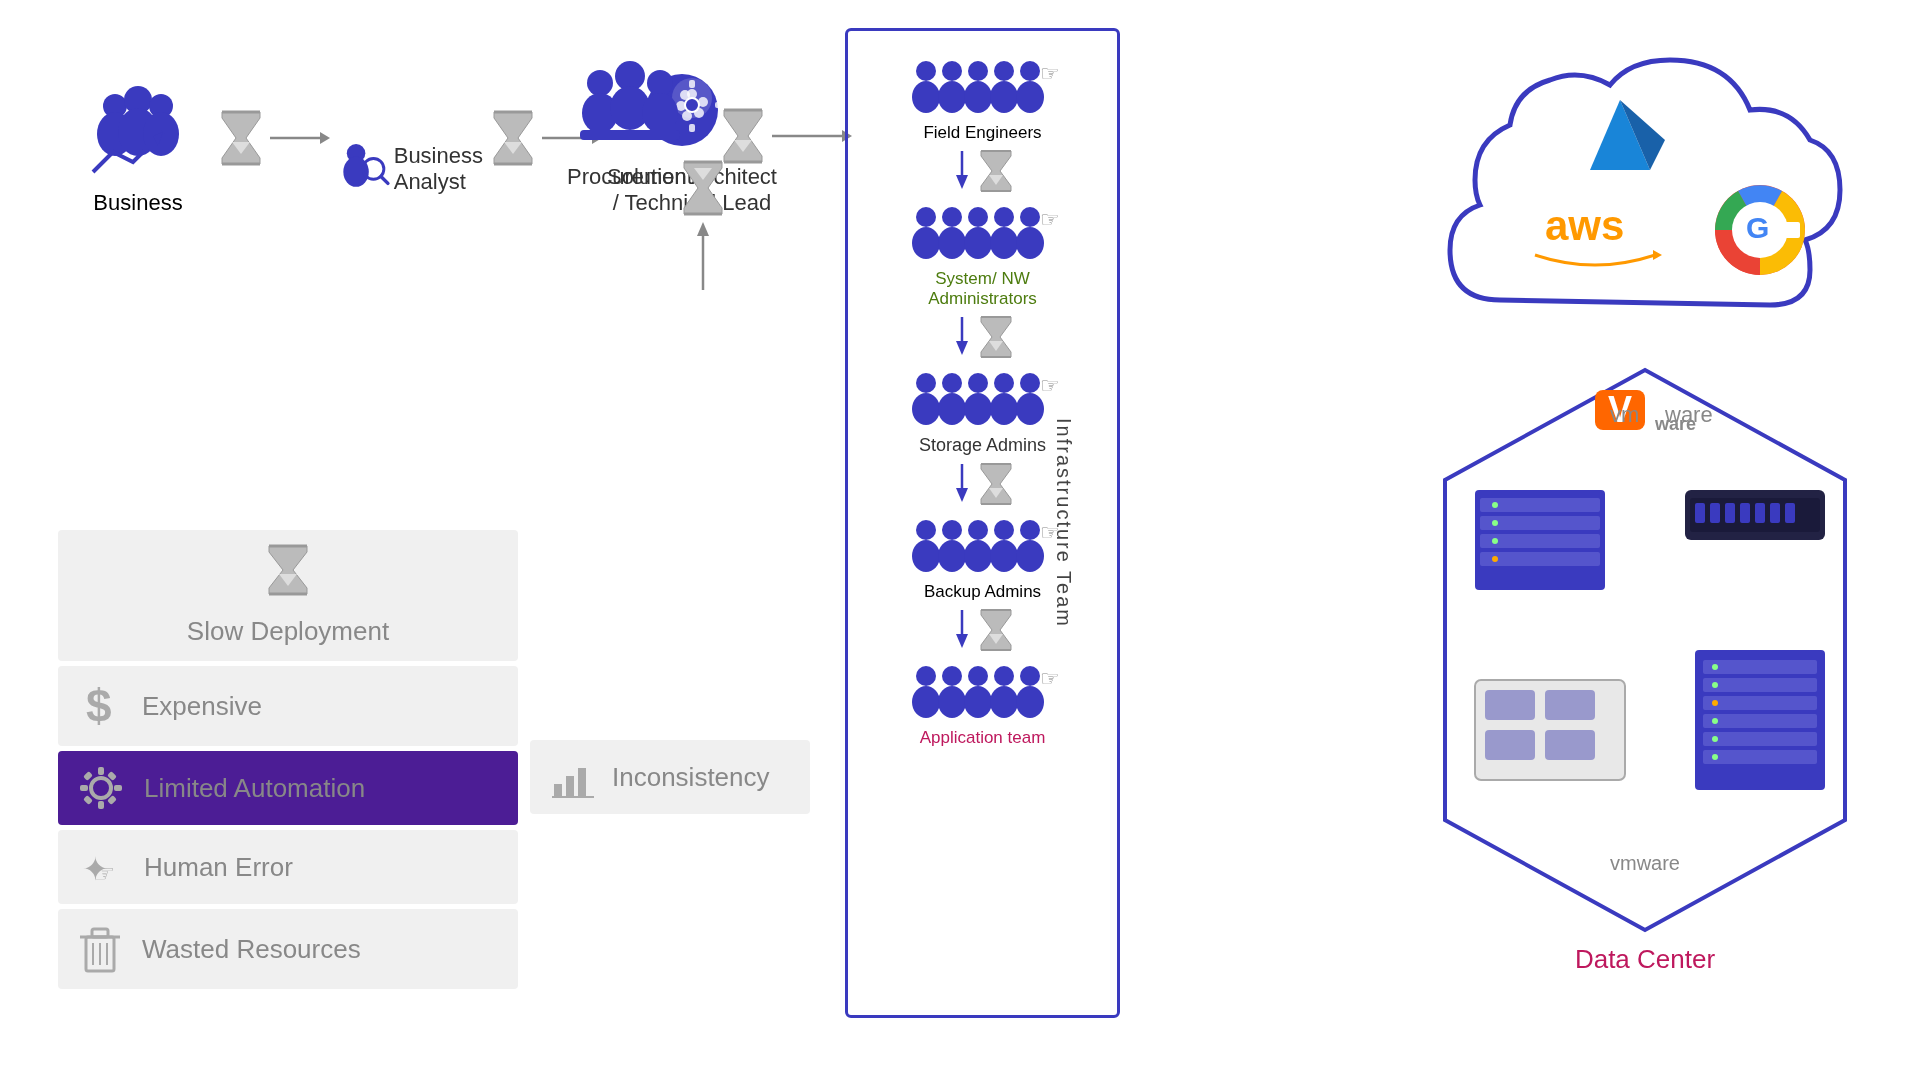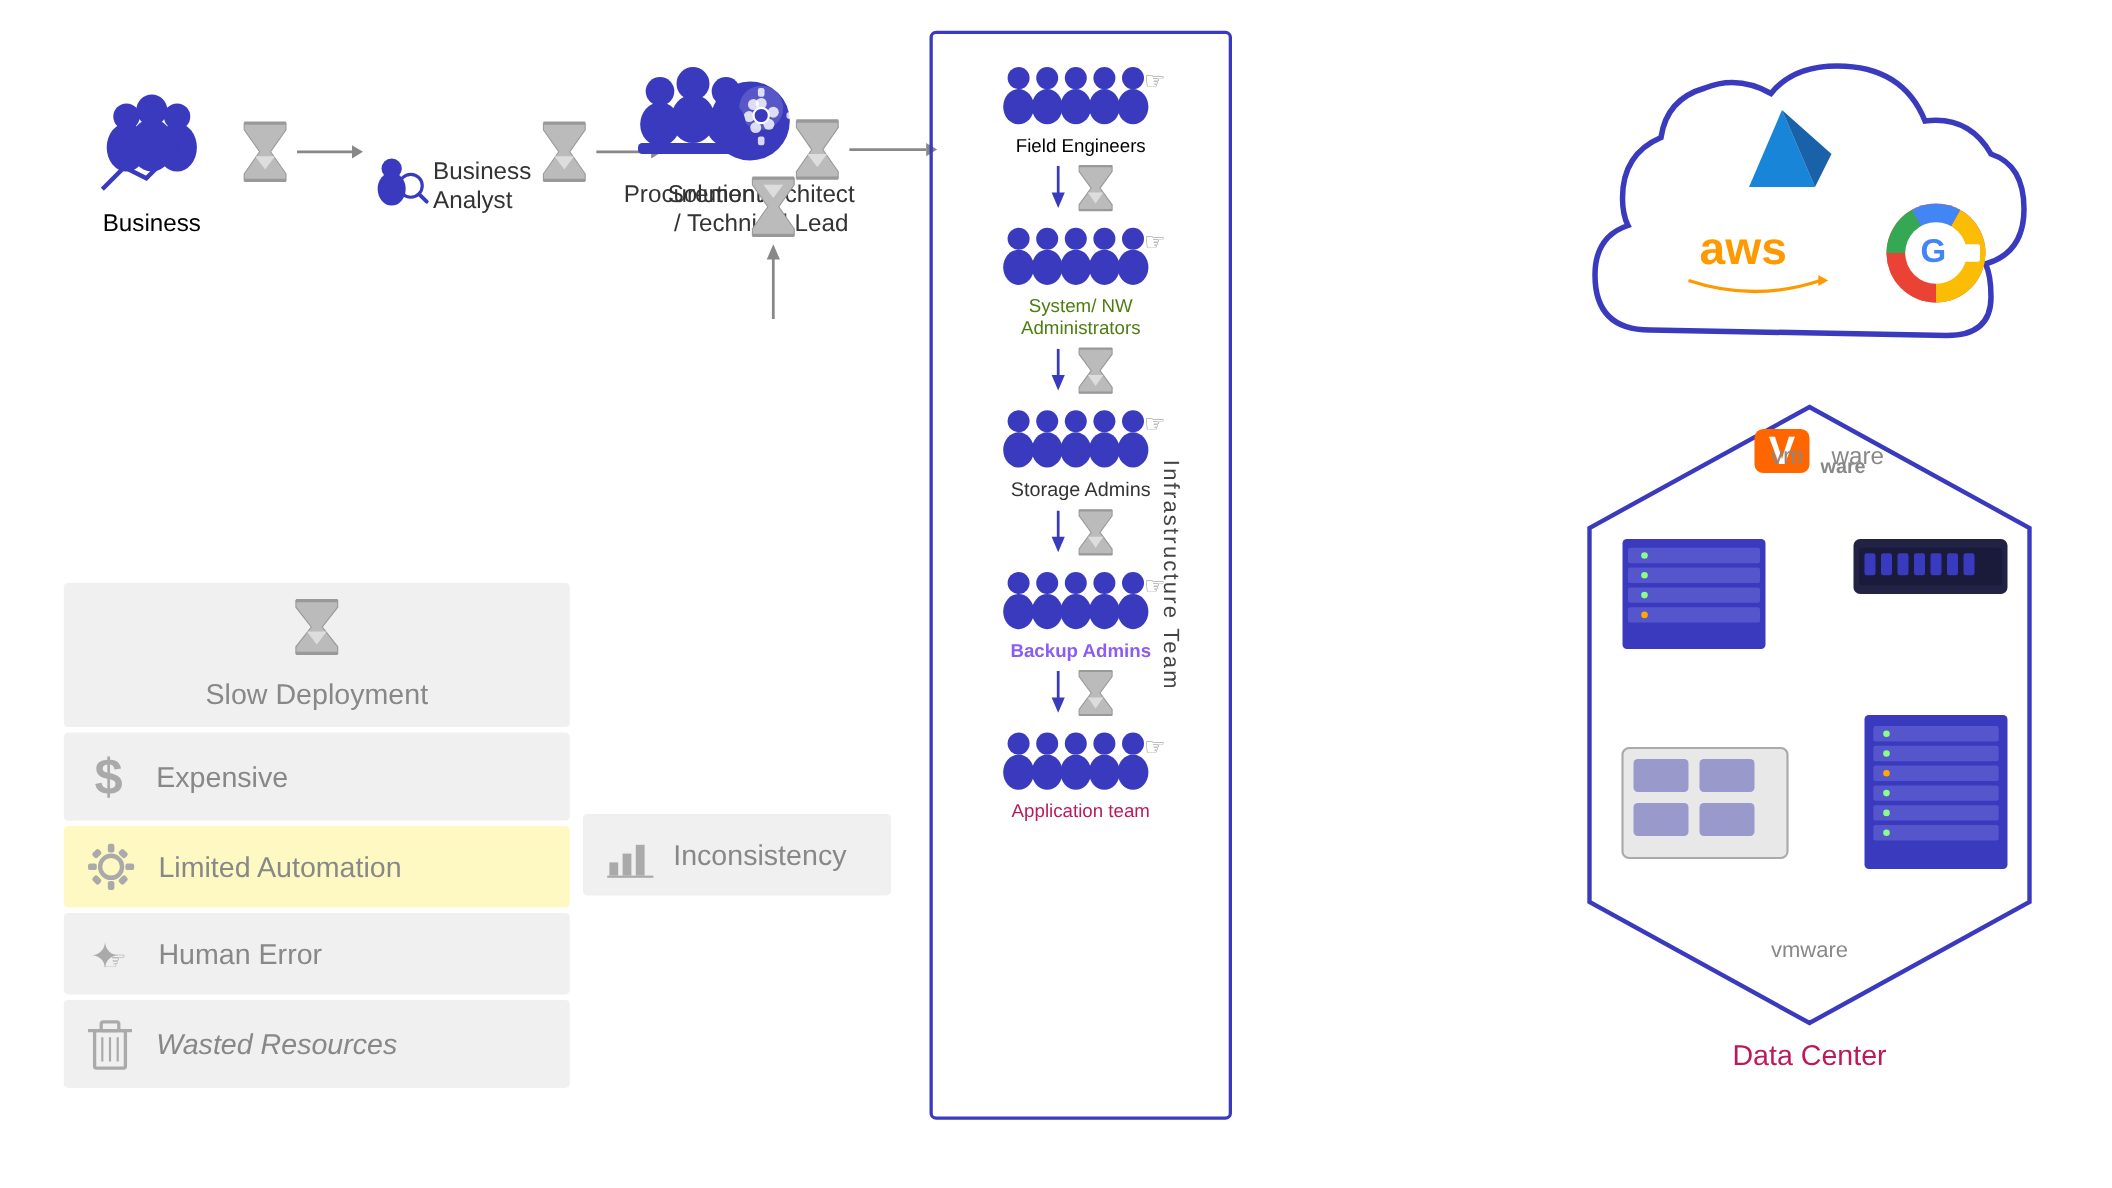--- a/index.html
+++ b/index.html
@@ -156,21 +156,21 @@
     <span style="font-size:26px;color:#888;">Slow Deployment</span>
   </div>
 
   <div style="display:flex;align-items:center;gap:20px;padding:14px 20px;margin-bottom:5px;background:#f0f0f0;border-radius:4px;">
     <svg width="44" height="52" viewBox="0 0 44 52">
       <text x="8" y="42" font-size="46" fill="#aaa" font-weight="bold">$</text>
     </svg>
     <span style="font-size:26px;color:#888;">Expensive</span>
   </div>
 
-  <div style="display:flex;align-items:center;gap:20px;padding:14px 20px;margin-bottom:5px;background:#fef9c3;border-radius:4px;">
+  <div style="display:flex;align-items:center;gap:20px;padding:14px 20px;margin-bottom:5px;background:#4c1d95;border-radius:4px;">
     <svg width="46" height="46" viewBox="0 0 46 46">
       <circle cx="23" cy="23" r="10" fill="none" stroke="#aaa" stroke-width="4"></circle>
       <rect x="20" y="2" width="6" height="8" rx="2" fill="#aaa"></rect>
       <rect x="20" y="36" width="6" height="8" rx="2" fill="#aaa"></rect>
       <rect x="2" y="20" width="8" height="6" rx="2" fill="#aaa"></rect>
       <rect x="36" y="20" width="8" height="6" rx="2" fill="#aaa"></rect>
       <rect x="7" y="7" width="6" height="8" rx="2" fill="#aaa" transform="rotate(45 10 11)"></rect>
       <rect x="31" y="7" width="6" height="8" rx="2" fill="#aaa" transform="rotate(-45 34 11)"></rect>
       <rect x="7" y="31" width="6" height="8" rx="2" fill="#aaa" transform="rotate(-45 10 35)"></rect>
       <rect x="31" y="31" width="6" height="8" rx="2" fill="#aaa" transform="rotate(45 34 35)"></rect>
@@ -180,21 +180,21 @@
 
   <div style="display:flex;align-items:center;gap:20px;padding:14px 20px;margin-bottom:5px;background:#f0f0f0;border-radius:4px;">
     <svg width="46" height="46" viewBox="0 0 46 46">
 
       <text x="4" y="36" font-size="32" fill="#aaa">✦</text>
       <text x="14" y="38" font-size="26" fill="#aaa">☞</text>
     </svg>
     <span style="font-size:26px;color:#888;">Human Error</span>
   </div>
 
-  <div style="display:flex;align-items:center;gap:20px;padding:14px 20px;margin-bottom:5px;background:#f0f0f0;border-radius:4px;font-style:italic;">
+  <div style="display:flex;align-items:center;gap:20px;padding:14px 20px;margin-bottom:5px;background:#f0f0f0;border-radius:4px;">
     <svg width="44" height="52" viewBox="0 0 44 52">
 
       <rect x="8" y="14" width="28" height="34" rx="2" fill="none" stroke="#aaa" stroke-width="3"></rect>
       <line x1="2" y1="14" x2="42" y2="14" stroke="#aaa" stroke-width="3"></line>
       <rect x="14" y="6" width="16" height="8" rx="2" fill="none" stroke="#aaa" stroke-width="3"></rect>
 
       <line x1="15" y1="20" x2="15" y2="42" stroke="#aaa" stroke-width="2"></line>
       <line x1="22" y1="20" x2="22" y2="42" stroke="#aaa" stroke-width="2"></line>
       <line x1="29" y1="20" x2="29" y2="42" stroke="#aaa" stroke-width="2"></line>
     </svg>
@@ -325,21 +325,21 @@
         <ellipse cx="44" cy="46" rx="14" ry="16" fill="#3a3abf"></ellipse>
         <circle cx="70" cy="20" r="10" fill="#3a3abf"></circle>
         <ellipse cx="70" cy="46" rx="14" ry="16" fill="#3a3abf"></ellipse>
         <circle cx="96" cy="20" r="10" fill="#3a3abf"></circle>
         <ellipse cx="96" cy="46" rx="14" ry="16" fill="#3a3abf"></ellipse>
         <circle cx="122" cy="20" r="10" fill="#3a3abf"></circle>
         <ellipse cx="122" cy="46" rx="14" ry="16" fill="#3a3abf"></ellipse>
         <text x="132" y="30" font-size="22" fill="#888">☞</text>
       </svg>
     </div>
-    <span style="font-size:17px;color:#8b5cf6;text-align:center;font-weight:bold;">Backup Admins</span>
+    <span style="font-size:17px;color:#000000;text-align:center;">Backup Admins</span>
   </div>
 
   <div style="display:flex;align-items:center;gap:6px;margin:4px 0;">
     <svg width="20" height="40" viewBox="0 0 20 40">
       <line x1="10" y1="0" x2="10" y2="30" stroke="#3a3abf" stroke-width="2.5"></line>
       <polygon points="4,24 10,38 16,24" fill="#3a3abf"></polygon>
     </svg>
     <svg width="36" height="44" viewBox="0 0 36 44">
       <polygon points="3,2 33,2 33,7 22,22 33,37 33,42 3,42 3,37 14,22 3,7" fill="#bbb" stroke="#999" stroke-width="1"></polygon>
       <line x1="3" y1="2" x2="33" y2="2" stroke="#999" stroke-width="2"></line>

